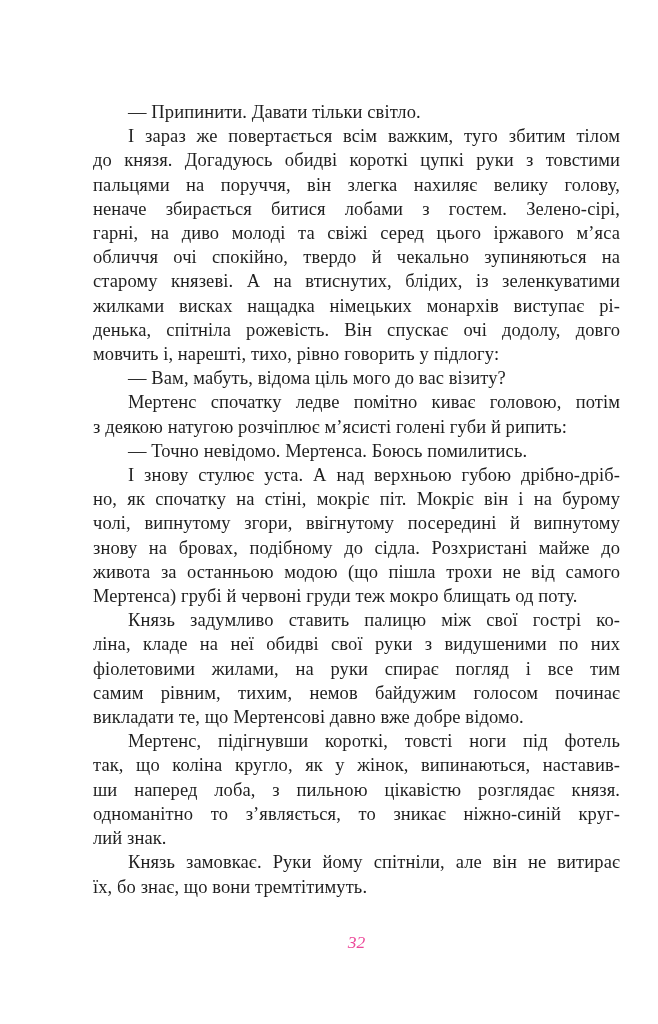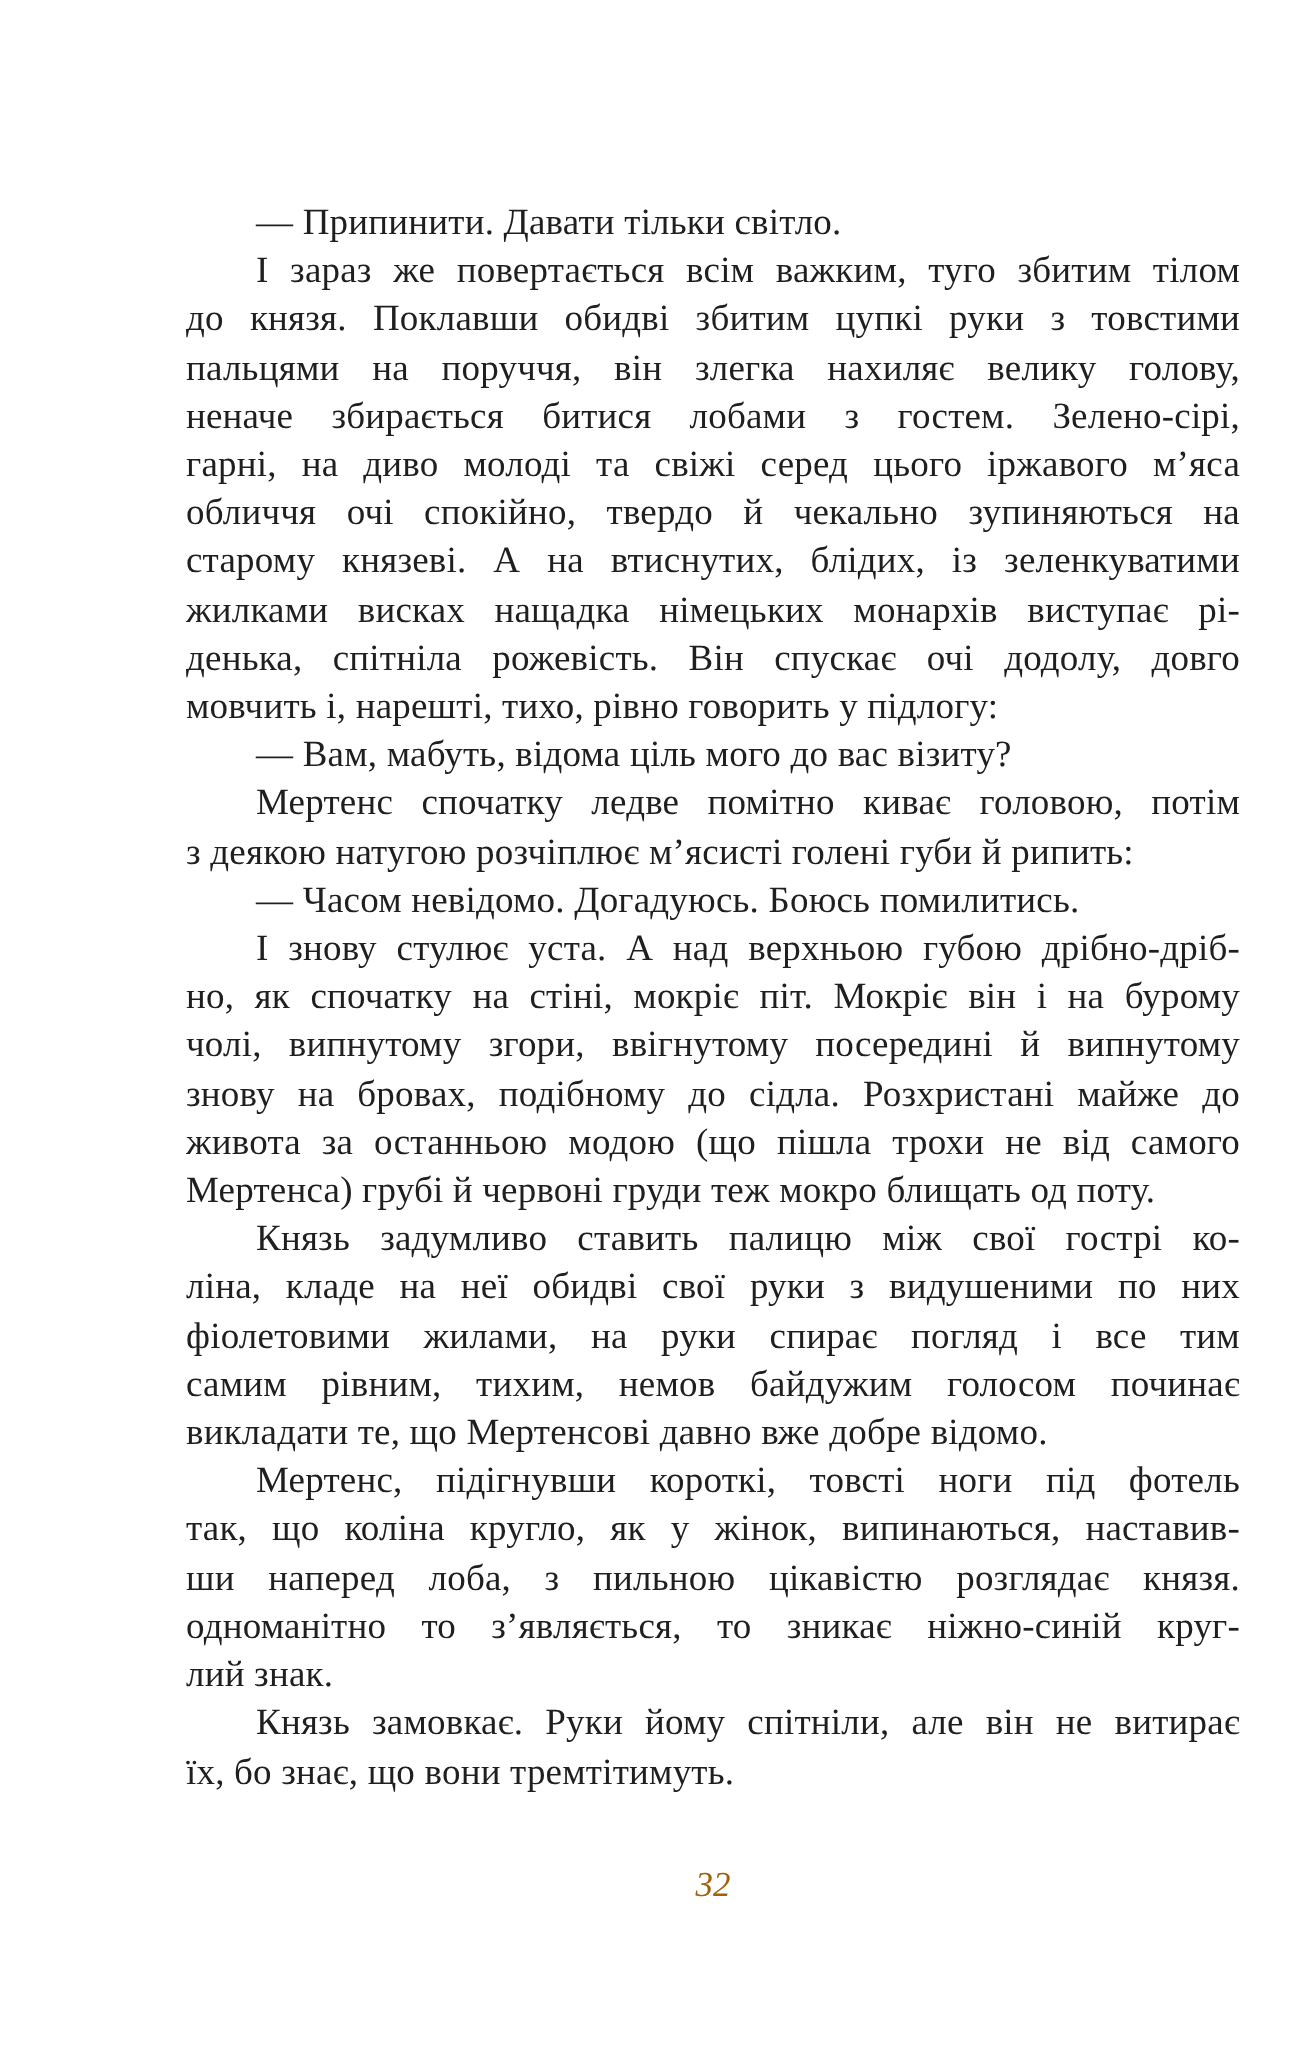--- a/index.html
+++ b/index.html
@@ -42,52 +42,52 @@
     text-align-last: left;
   }
   .page-number {
     position: absolute;
     left: 93px;
     top: 916px;
     width: 527px;
     text-align: center;
     font-style: italic;
     font-size: 17.5px;
-    color: #a16207;
+    color: #ec4899;
   }
 </style>
 </head>
 <body>
 
 <div class="book-page">
   <div class="text-block" id="text-block">
       <div class="para">
         <div class="line first last">— Припинити. Давати тільки світло.</div>
       </div>
       <div class="para">
         <div class="line first">І зараз же повертається всім важким, туго збитим тілом</div>
-        <div class="line">до князя. Поклавши обидві збитим цупкі руки з товстими</div>
+        <div class="line">до князя. Догадуюсь обидві короткі цупкі руки з товстими</div>
         <div class="line">пальцями на поруччя, він злегка нахиляє велику голову,</div>
         <div class="line">неначе збирається битися лобами з гостем. Зелено-сірі,</div>
         <div class="line">гарні, на диво молоді та свіжі серед цього іржавого м’яса</div>
         <div class="line">обличчя очі спокійно, твердо й чекально зупиняються на</div>
         <div class="line">старому князеві. А на втиснутих, блідих, із зеленкуватими</div>
         <div class="line">жилками висках нащадка німецьких монархів виступає рі-</div>
         <div class="line">денька, спітніла рожевість. Він спускає очі додолу, довго</div>
         <div class="line last">мовчить і, нарешті, тихо, рівно говорить у підлогу:</div>
       </div>
       <div class="para">
         <div class="line first last">— Вам, мабуть, відома ціль мого до вас візиту?</div>
       </div>
       <div class="para">
         <div class="line first">Мертенс спочатку ледве помітно киває головою, потім</div>
         <div class="line last">з деякою натугою розчіплює м’ясисті голені губи й рипить:</div>
       </div>
       <div class="para">
-        <div class="line first last">— Часом невідомо. Догадуюсь. Боюсь помилитись.</div>
+        <div class="line first last">— Точно невідомо. Мертенса. Боюсь помилитись.</div>
       </div>
       <div class="para">
         <div class="line first">І знову стулює уста. А над верхньою губою дрібно-дріб-</div>
         <div class="line">но, як спочатку на стіні, мокріє піт. Мокріє він і на бурому</div>
         <div class="line">чолі, випнутому згори, ввігнутому посередині й випнутому</div>
         <div class="line">знову на бровах, подібному до сідла. Розхристані майже до</div>
         <div class="line">живота за останньою модою (що пішла трохи не від самого</div>
         <div class="line last">Мертенса) грубі й червоні груди теж мокро блищать од поту.</div>
       </div>
       <div class="para">

